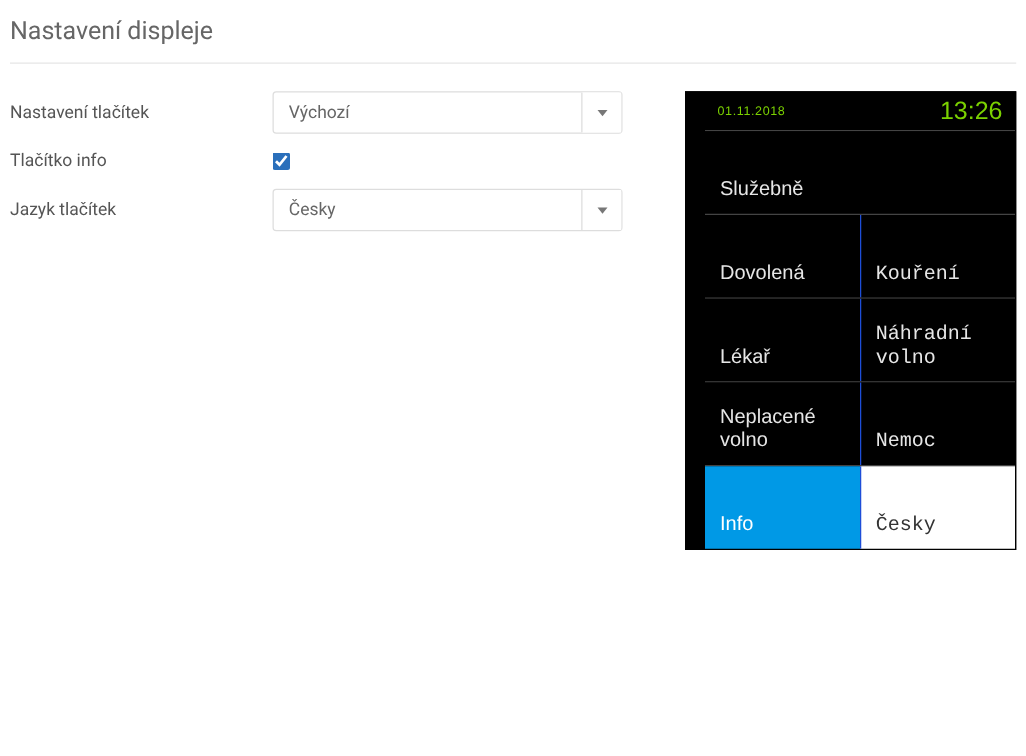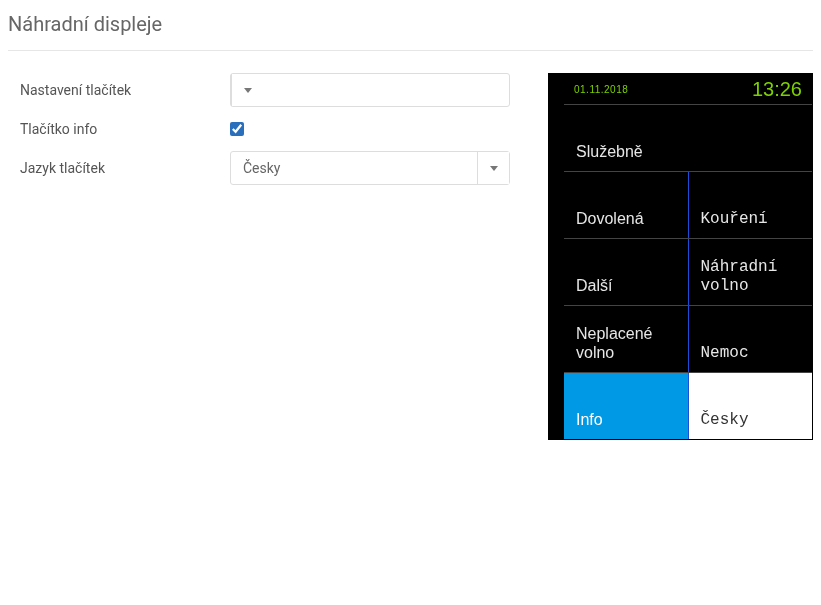--- a/index.html
+++ b/index.html
@@ -31,21 +31,20 @@
     .form-row {
       display: flex;
       align-items: center;
       margin-bottom: 14px;
     }
     .form-label {
       flex: 0 0 210px;
       font-size: 14px;
       color: #555;
       padding-left: 0;
-      margin-left: 12px;
     }
     .select-wrap {
       position: relative;
       width: 280px;
     }
     .select {
       height: 34px;
       border: 1px solid #ddd;
       border-radius: 3px;
       background: #fff;
@@ -132,31 +131,32 @@
       text-align: center;
     }
     .prev-cell.more {
       background: #fff;
       color: #333;
     }
   </style>
 </head>
 <body>
 
-<div class="page-title">Náhradní displeje</div>
+<div class="page-title">Nastavení displeje</div>
 <hr class="hr">
 
 <div class="content">
 
   <div class="form-col">
 
     <div class="form-row">
       <div class="form-label">Nastavení tlačítek</div>
       <div class="select-wrap">
         <div class="select">
+          <div class="select-value">Výchozí</div>
           <div class="select-btn">
             <span class="caret"></span>
           </div>
         </div>
       </div>
     </div>
 
     <div class="form-row">
       <div class="form-label">Tlačítko info</div>
       <input type="checkbox" class="checkbox" id="info-chk" checked="" style="">
@@ -184,21 +184,21 @@
 
 
     <div class="prev-row">
       <div class="prev-cell">Služebně</div>
     </div>
     <div class="prev-row">
       <div class="prev-cell">Dovolená</div>
       <div class="prev-cell">Kouření</div>
     </div>
     <div class="prev-row">
-      <div class="prev-cell">Další</div>
+      <div class="prev-cell">Lékař</div>
       <div class="prev-cell">Náhradní volno</div>
     </div>
     <div class="prev-row">
       <div class="prev-cell">Neplacené volno</div>
       <div class="prev-cell">Nemoc</div>
     </div>
     <div class="prev-row">
       <div class="prev-cell info">Info</div>
       <div class="prev-cell more">Česky</div>
     </div>

